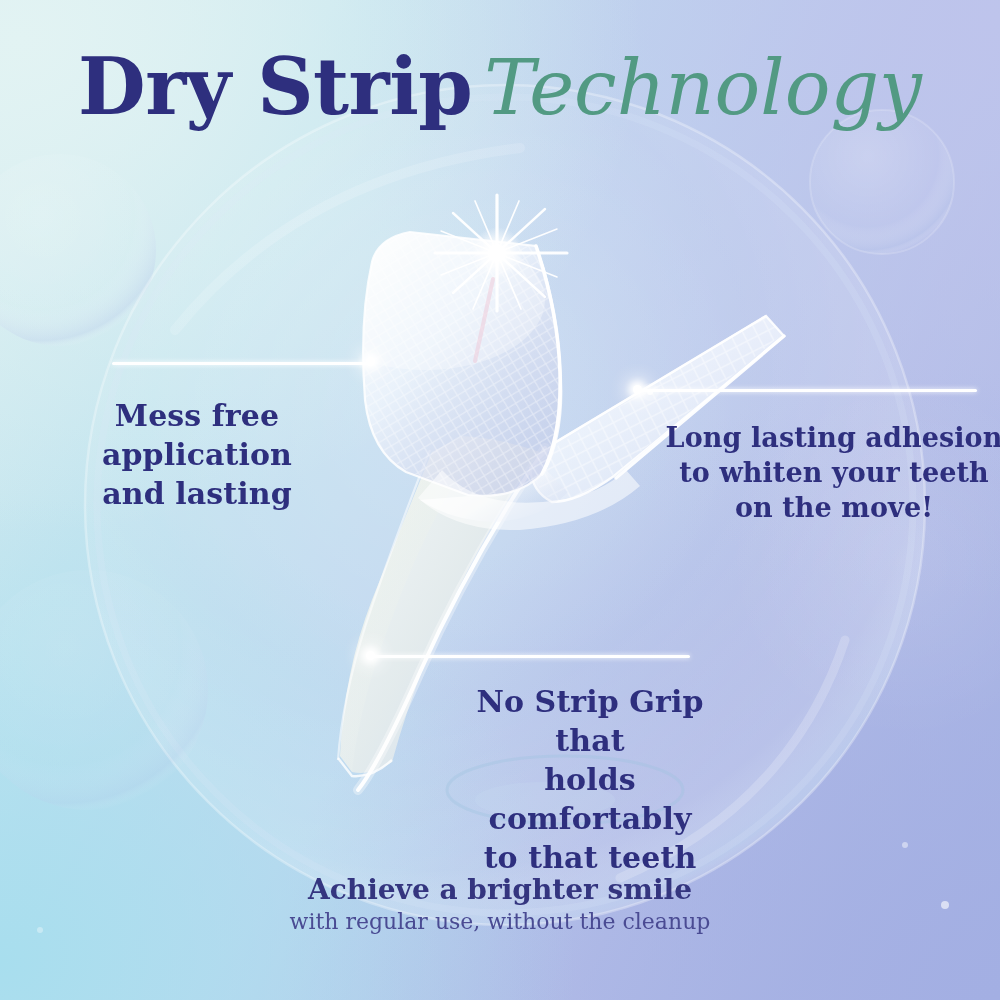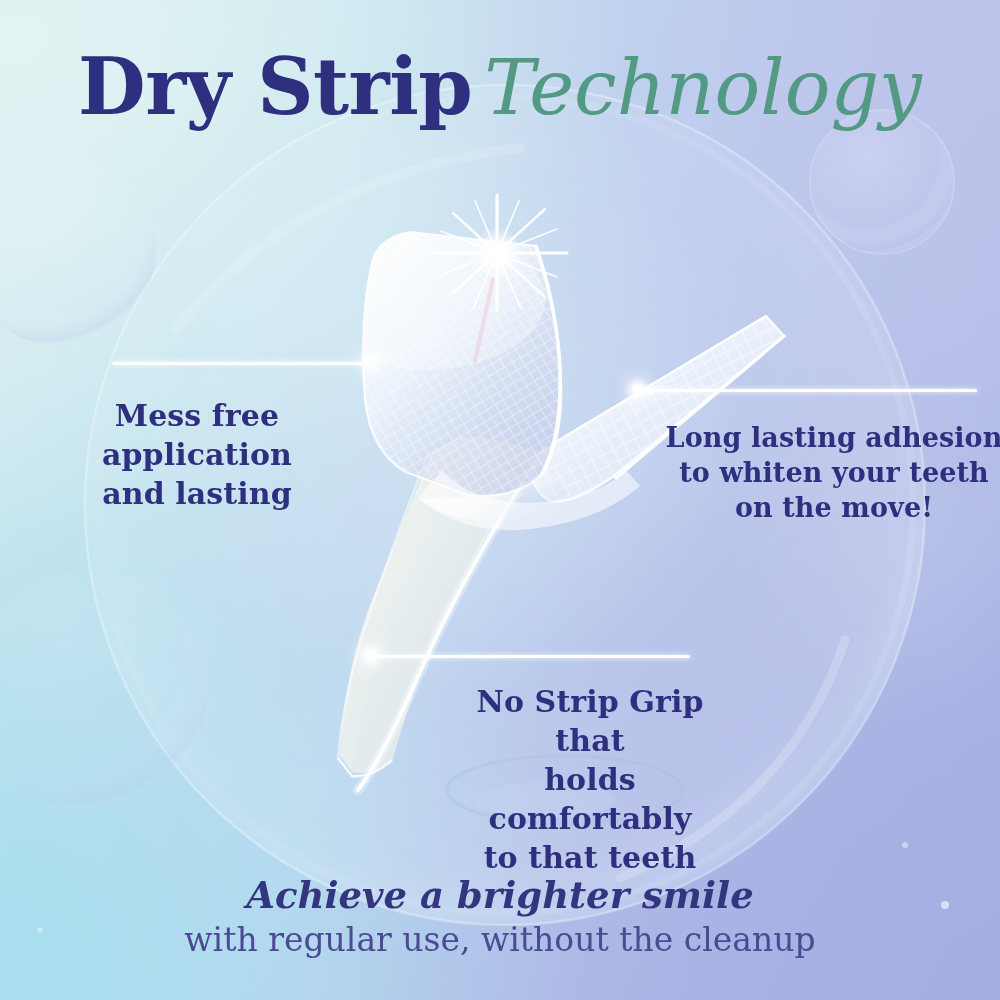--- a/index.html
+++ b/index.html
@@ -50,22 +50,22 @@
 
   .glowdot{position:absolute;width:9px;height:9px;border-radius:50%;
     background:#fff;
     box-shadow:0 0 6px 4px rgba(255,255,255,.95),0 0 16px 9px rgba(255,255,255,.55);}
   #dot-left{left:366px;top:357px;}
   #dot-right{left:633px;top:385px;}
   #dot-bottom{left:366px;top:651px;}
 
   
   #tagline{left:0;right:0;top:872px;text-align:center;color:#3b3c87;line-height:1.28;}
-  #tagline-1{font-size:37px;font-weight:700;color:#34357f;font-style:italic;}
-  #tagline-2{font-size:33px;font-weight:400;color:#4a4b93;}
+  #tagline-1{font-size:28px;font-weight:700;color:#34357f;}
+  #tagline-2{font-size:22px;font-weight:400;color:#4a4b93;}
 </style>
 </head>
 <body>
 
 <div id="poster">
 
   <svg class="layer" viewBox="0 0 1000 1000" width="1000" height="1000" xmlns="http://www.w3.org/2000/svg" preserveAspectRatio="none">
     <defs>
       <radialGradient id="bigBubbleG" cx="42%" cy="35%" r="68%">
         <stop offset="0%" stop-color="#ffffff" stop-opacity="0.22"></stop>

